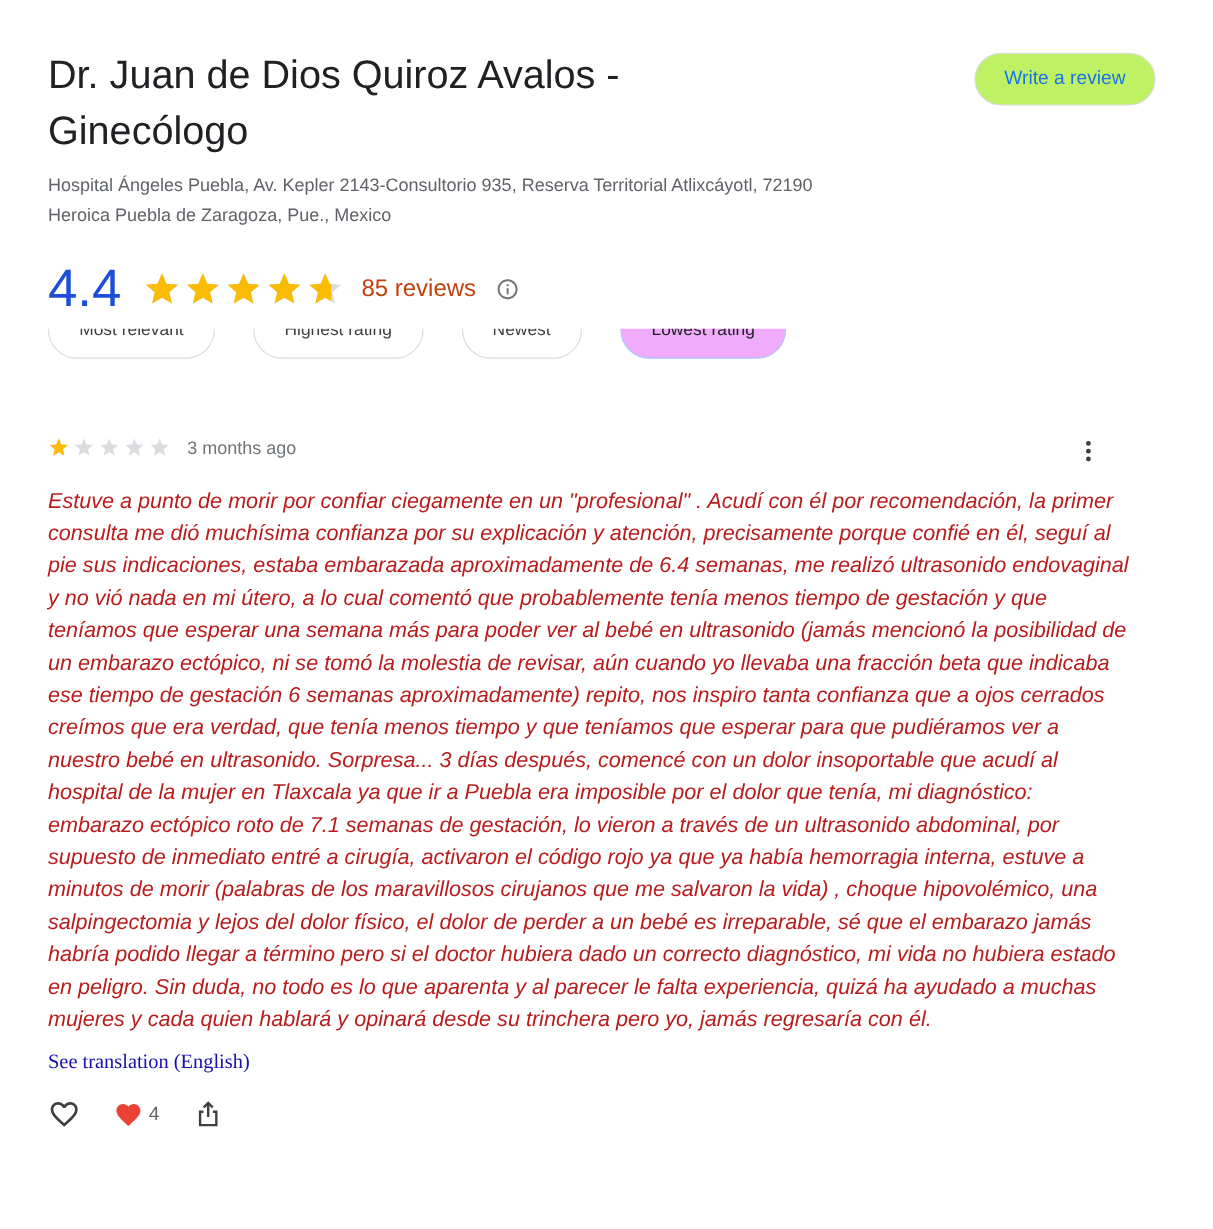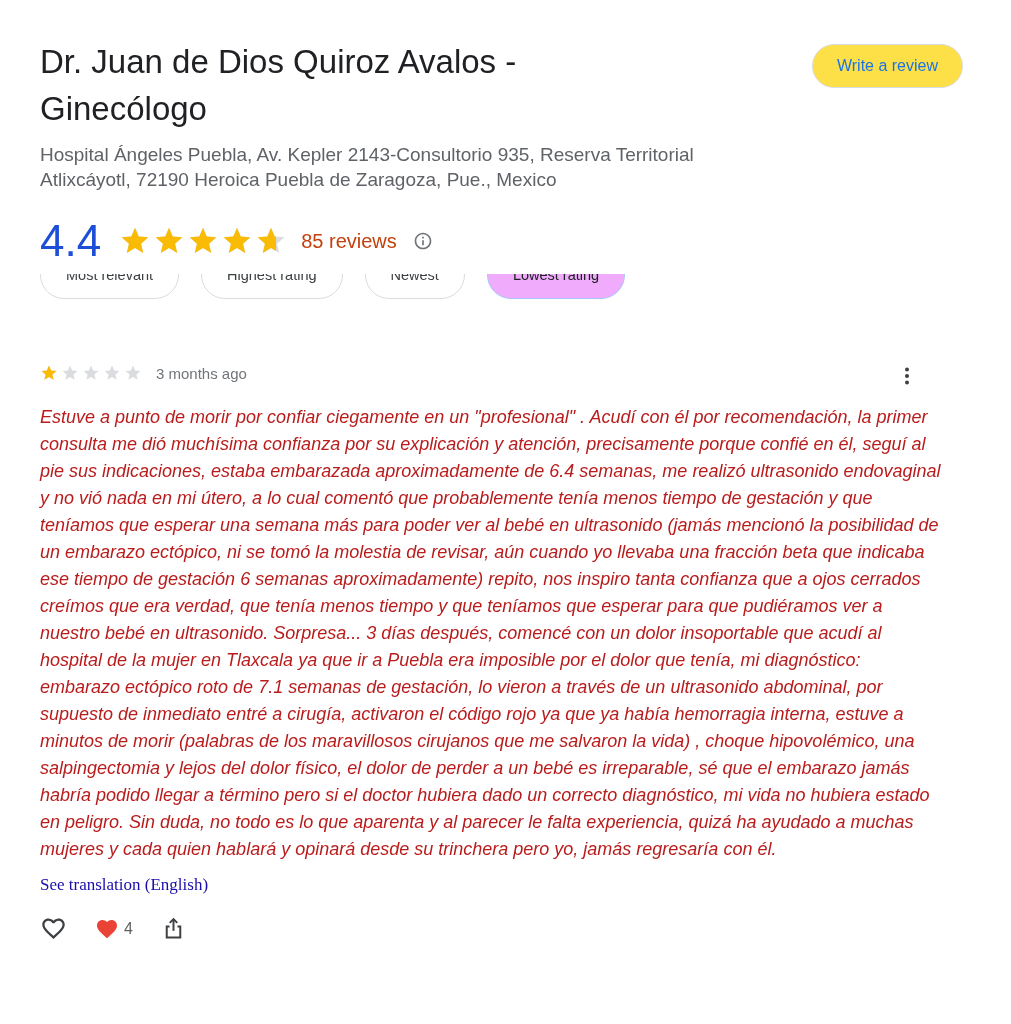--- a/index.html
+++ b/index.html
@@ -6,39 +6,39 @@
   html,body { background:#fff; }
   body {
     width:1011px; height:1024px; overflow:hidden;
     font-family:"Liberation Sans","DejaVu Sans",sans-serif;
     color:#202124;
   }
   .page { padding:38px 48px 0 40px; }
 
   .header { display:flex; justify-content:space-between; align-items:flex-start; }
   .title { font-size:33px; line-height:47px; font-weight:400; color:#202124; width:620px; }
-  .address { margin-top:10px; font-size:19px; line-height:25px; color:#5f6368; width:680px; }
+  .address { margin-top:10px; font-size:15px; line-height:25px; color:#5f6368; width:680px; }
   .write-review {
     height:44px; padding:0 24px; margin-top:6px;
-    border:1px solid #dadce0; border-radius:22px; background:#fde047;
+    border:1px solid #dadce0; border-radius:22px; background:#bef264;
     color:#1a73e8; font-size:16px; font-family:inherit; cursor:pointer; white-space:nowrap;
   }
 
   .rating-row { display:flex; align-items:center; margin-top:24px; }
   .rating-score { font-size:44px; color:#1d4ed8; }
   .stars-large { display:flex; gap:2px; margin-left:18px; }
   .reviews-count { font-size:20px; color:#c2410c; margin-left:14px; }
   .info-wrap { margin-left:16px; display:flex; align-items:center; cursor:pointer; background:none; border:none; }
 
   .star { position:relative; display:inline-block; }
   .star svg { display:block; }
   .star-overlay { position:absolute; left:0; top:0; height:100%; overflow:hidden; display:block; }
 
   .chips-clip { height:38px; overflow:hidden; margin-top:8px; }
-  .chips-row { display:flex; gap:22px; margin-top:-23px; }
+  .chips-row { display:flex; gap:32px; margin-top:-23px; }
   .chip {
     height:48px; border-radius:24px; border:1px solid #dadce0; background:#fff;
     display:flex; align-items:center; padding:0 25px; font-size:14.5px; color:#3c4043;
     cursor:pointer; white-space:nowrap; font-family:inherit;
   }
   .chip.selected { background:#f0abfc; border-color:#a8c7fa; color:#202124; }
 
   .review-section { margin-top:26px; position:relative; }
   .more-btn { position:absolute; right:44px; top:0; background:none; border:none; cursor:pointer; padding:0; }
   .review-header { display:flex; align-items:center; gap:14px; margin-top:52px; }

